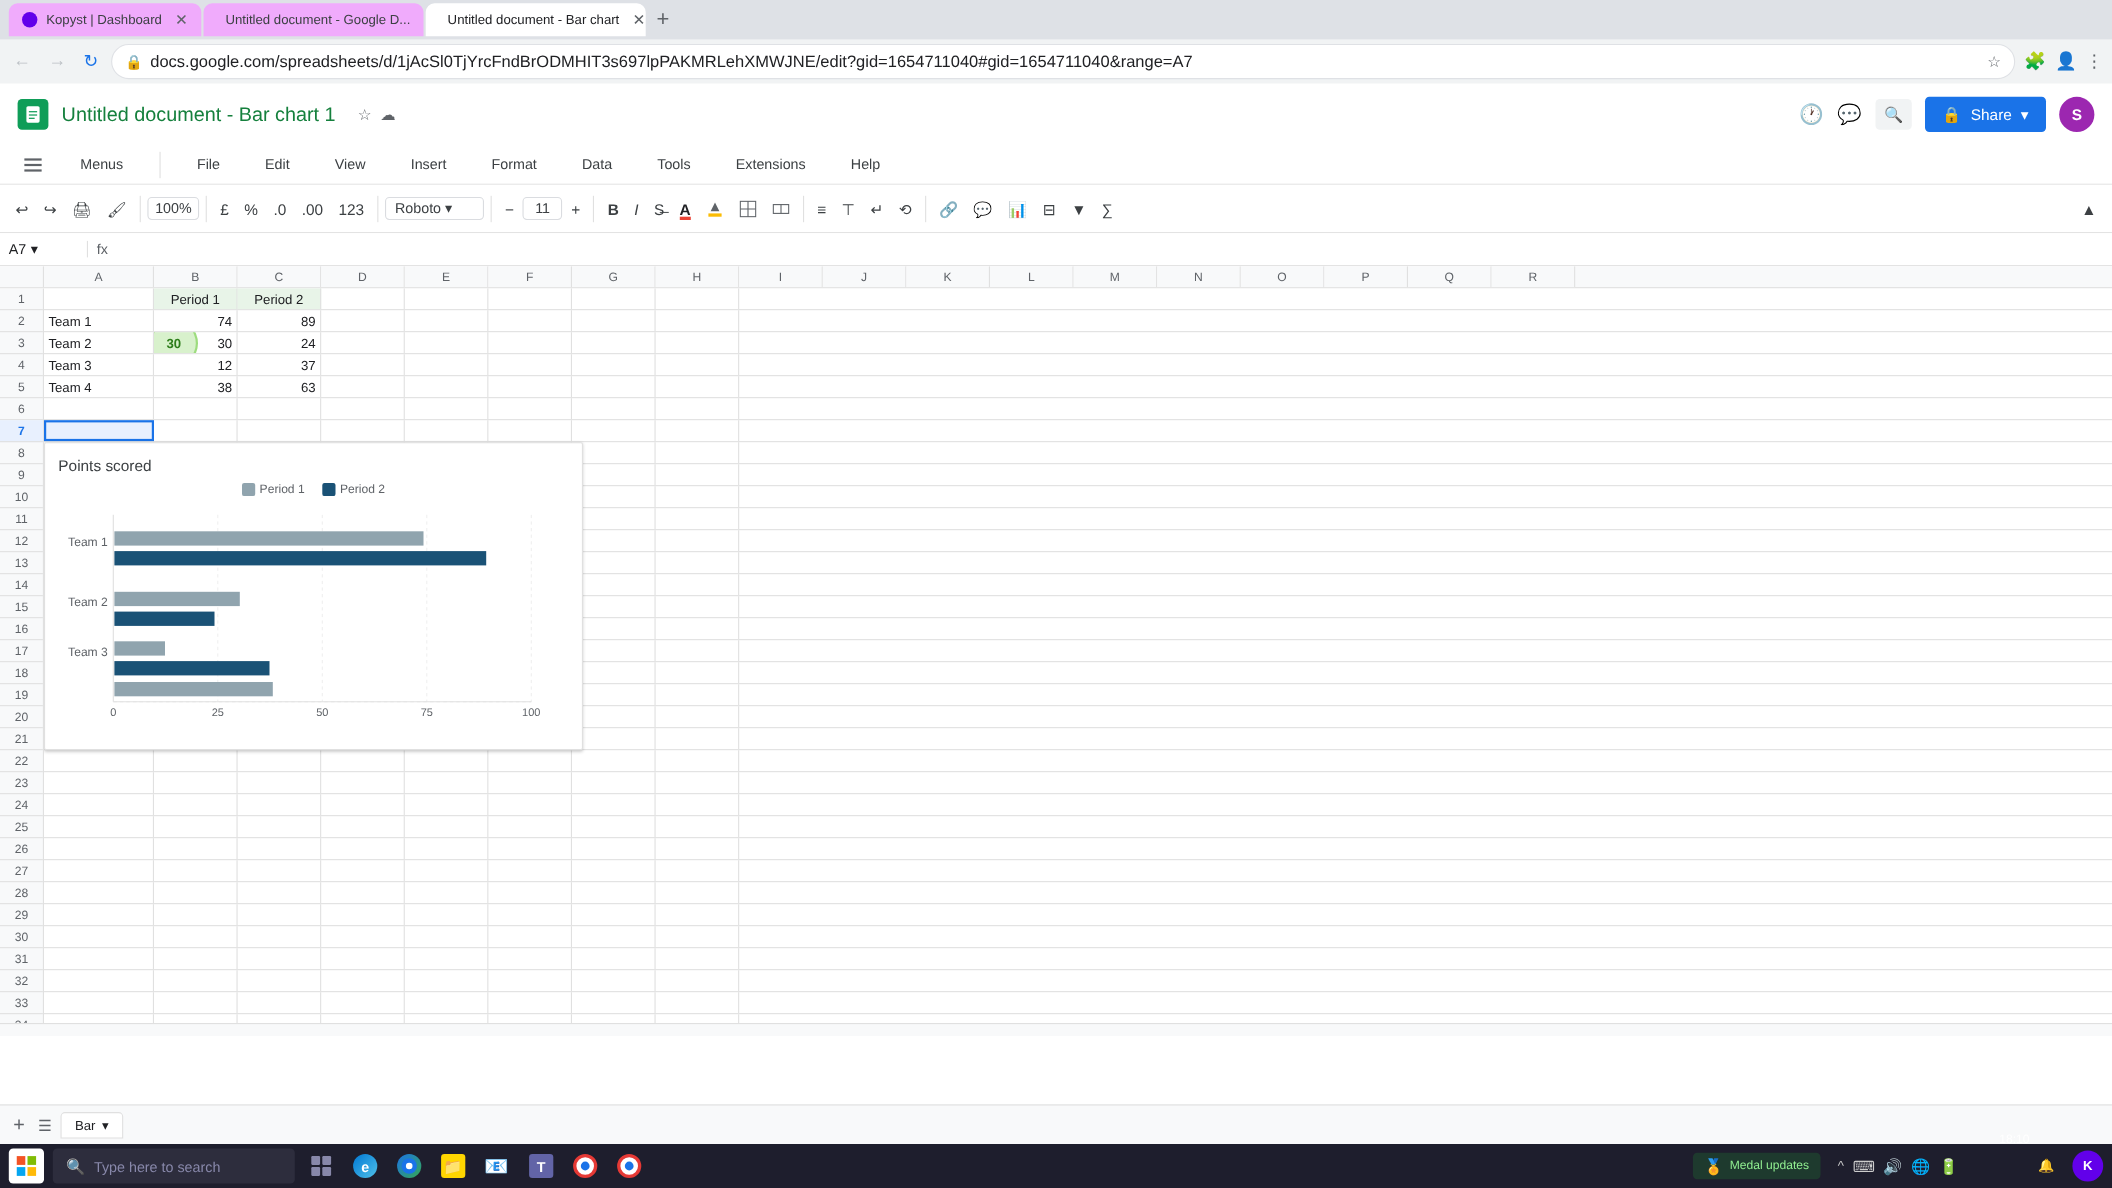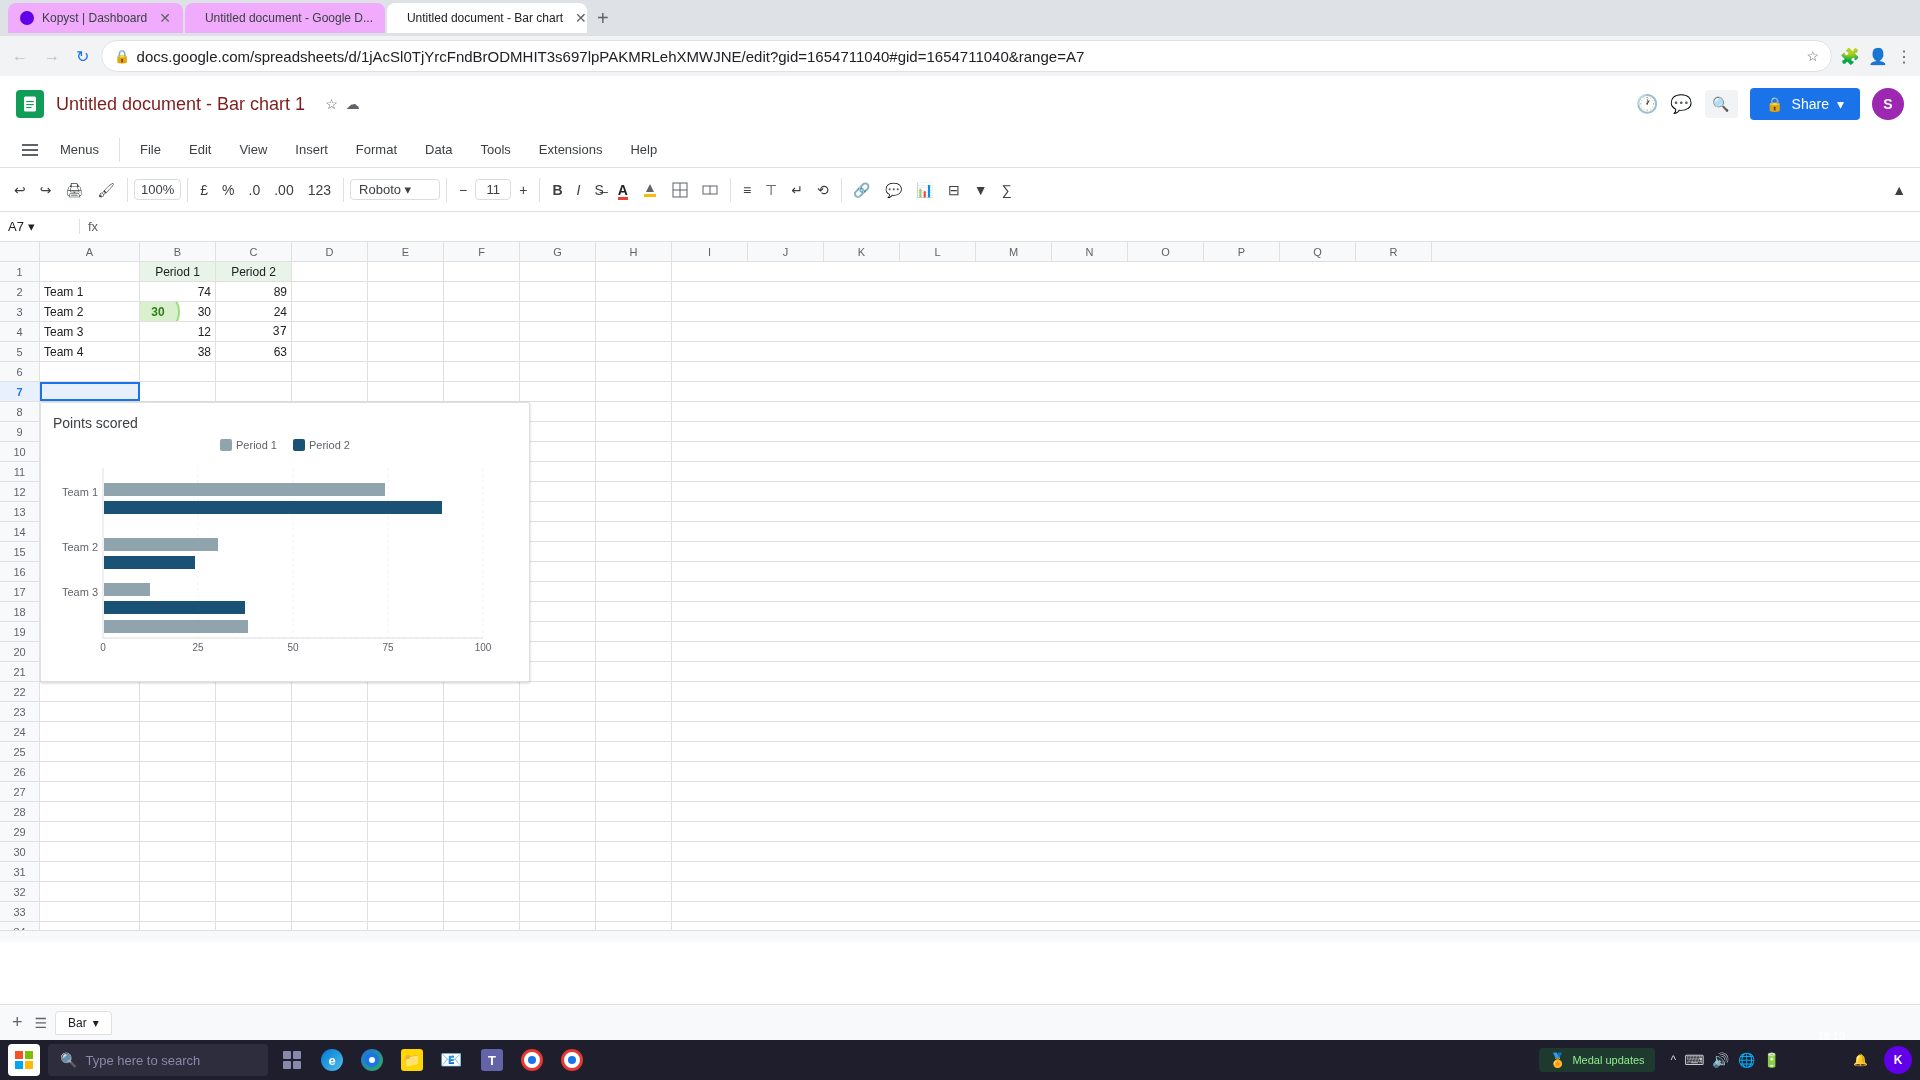--- a/index.html
+++ b/index.html
@@ -86,21 +86,21 @@
       height: 28px;
       background: #0f9d58;
       border-radius: 4px;
       display: flex;
       align-items: center;
       justify-content: center;
       color: white;
       font-size: 16px;
       font-weight: bold;
     }
-    .doc-title { font-size: 18px; color: #7f1d1d; flex: 0 0 auto; }
+    .doc-title { font-size: 18px; color: #15803d; flex: 0 0 auto; }
     .title-icons { display: flex; gap: 8px; align-items: center; margin-left: 8px; }
     .title-icon { font-size: 14px; color: #5f6368; cursor: pointer; }
     .spacer { flex: 1; }
     .share-btn {
       display: flex;
       align-items: center;
       gap: 8px;
       background: #1a73e8;
       color: #fff;
       border: none;
@@ -123,21 +123,21 @@
     }
     .header-tools { display: flex; gap: 12px; align-items: center; }
     .header-tool { font-size: 18px; color: #5f6368; cursor: pointer; }
 
     
     .menu-bar {
       display: flex;
       align-items: center;
       padding: 0 16px;
       height: 36px;
-      gap: 4px;
+      gap: 17px;
       border-bottom: 1px solid #e0e0e0;
     }
     .menu-item {
       font-size: 13px;
       color: #3c4043;
       padding: 4px 12px;
       border-radius: 4px;
       cursor: pointer;
     }
 
@@ -655,21 +655,21 @@
           <div class="grid-cell col-d"></div>
           <div class="grid-cell col-e"></div>
           <div class="grid-cell col-rest"></div>
           <div class="grid-cell col-rest"></div>
           <div class="grid-cell col-rest"></div>
         </div>
 
         <div class="grid-row">
           <div class="grid-cell col-a">Team 3</div>
           <div class="grid-cell col-b" style="text-align:right; justify-content: flex-end;">12</div>
-          <div class="grid-cell col-c" style="justify-content: flex-end; font-family: Liberation Mono, monospace;">37</div>
+          <div class="grid-cell col-c" style="justify-content: flex-end;">37</div>
           <div class="grid-cell col-d"></div>
           <div class="grid-cell col-e"></div>
           <div class="grid-cell col-rest"></div>
           <div class="grid-cell col-rest"></div>
           <div class="grid-cell col-rest"></div>
         </div>
 
         <div class="grid-row">
           <div class="grid-cell col-a">Team 4</div>
           <div class="grid-cell col-b" style="text-align:center; justify-content: flex-end;">38</div>

